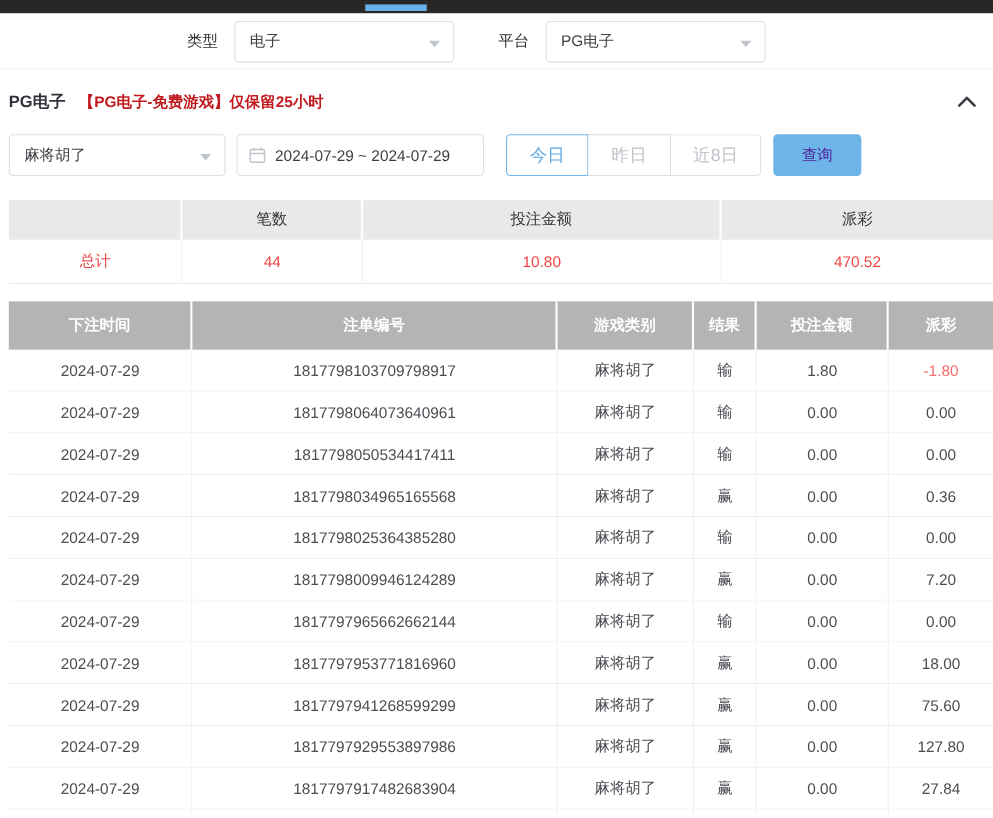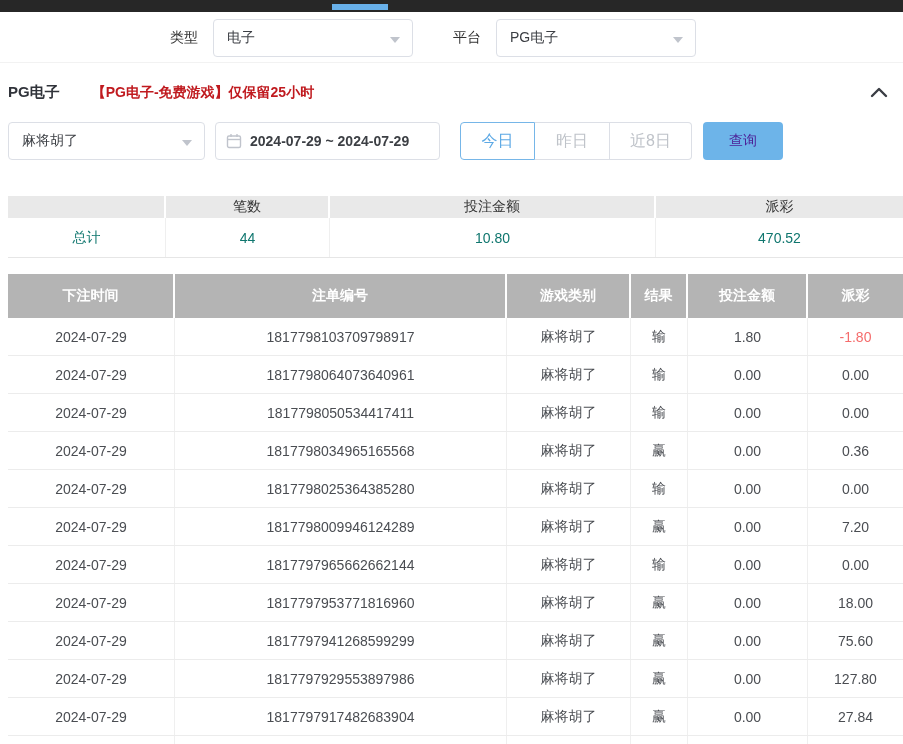--- a/index.html
+++ b/index.html
@@ -19,49 +19,49 @@
     font-size: 14px; color: #3c3f44; cursor: pointer; }
   .select .caret { position: absolute; right: 12px; top: 17px; width: 0; height: 0;
     border-left: 5px solid transparent; border-right: 5px solid transparent; border-top: 6px solid #c0c4cc; }
   .w200 { width: 200px; }
   .gap40 { width: 40px; }
   .row-divider { position: absolute; left: 0; top: 62px; width: 903px; height: 1px; background: #f2f2f2; }
 
   
   .panel-head { position: absolute; left: 8px; top: 83px; width: 887px; display: flex; align-items: center; }
   .panel-title { font-size: 15px; font-weight: bold; color: #30333a; }
-  .panel-notice { font-size: 14px; font-weight: bold; color: #c01a1f; margin-left: 32px; }
+  .panel-notice { font-size: 14px; font-weight: bold; color: #c01a1f; margin-left: 12px; }
   .collapse { position: absolute; right: 4px; top: -2px; width: 24px; height: 24px; cursor: pointer; }
 
   
   .filter2 { position: absolute; left: 8px; top: 122px; height: 38px; display: flex; align-items: center; }
   .sel-game { width: 197px; margin-right: 10px; }
   .datebox { width: 225px; height: 38px; border: 1px solid #dcdfe6; border-radius: 4px;
     display: flex; align-items: center; padding: 0 10px; margin-right: 20px; cursor: pointer; }
   .datebox svg { flex: 0 0 auto; margin-right: 8px; }
-  .datebox .dtext { font-size: 14px; color: #3c3f44; white-space: nowrap; font-weight: bold; }
+  .datebox .dtext { font-size: 14px; color: #3c3f44; white-space: nowrap; }
   .btn-group { display: flex; height: 38px; margin-right: 11px; }
   .qbtn { height: 38px; background: #fff; border: 1px solid #dcdfe6; font-size: 16px;
     color: #bfc3c9; display: flex; align-items: center; justify-content: center; cursor: pointer; }
   .qbtn.b1 { width: 75px; border-radius: 4px 0 0 4px; }
   .qbtn.b2 { width: 75px; border-left: none; }
   .qbtn.b3 { width: 82px; border-left: none; border-radius: 0 4px 4px 0; }
   .qbtn.active { border: 1px solid #76b6e8; color: #5da9e5; }
   .search-btn { width: 80px; height: 38px; background: #6db4e9; border: none; border-radius: 4px;
     color: #4c1d95; font-size: 14px; display: flex; align-items: center; justify-content: center; cursor: pointer; }
 
   
   .summary { position: absolute; left: 8px; top: 182px; width: 895px; }
-  .sum-head { display: grid; grid-template-columns: 158px 164px 326px 247px; height: 22px; margin-top: 14px; }
+  .sum-head { display: grid; grid-template-columns: 158px 164px 326px 247px; height: 36px; }
   .sum-head .cell { background: #e9e9e9; color: #333; font-size: 14px; display: flex;
     align-items: center; justify-content: center; border-right: 2px solid #fff; }
   .sum-head .cell:last-child { border-right: none; }
   .sum-body { display: grid; grid-template-columns: 158px 164px 326px 247px; height: 40px;
     border-bottom: 1px solid #e6e6e6; }
-  .sum-body .cell { background: #fff; color: #0f766e; font-size: 14px; display: flex;
+  .sum-body .cell { background: #fff; color: #ef4444; font-size: 14px; display: flex;
     align-items: center; justify-content: center; border-right: 1px solid #efefef; }
   .sum-body .cell:last-child { border-right: none; }
 
   
   .bets { position: absolute; left: 8px; top: 274px; width: 895px; }
   .bet-head { display: grid; grid-template-columns: 167px 332px 124px 57px 120px 95px; height: 44px; }
   .bet-head .cell { background: #b4b4b4; color: #fff; font-size: 14px; font-weight: bold;
     display: flex; align-items: center; justify-content: center; border-right: 2px solid #fff; }
   .bet-head .cell:last-child { border-right: none; }
   .bet-row { display: grid; grid-template-columns: 167px 332px 124px 57px 120px 95px; height: 38px;

